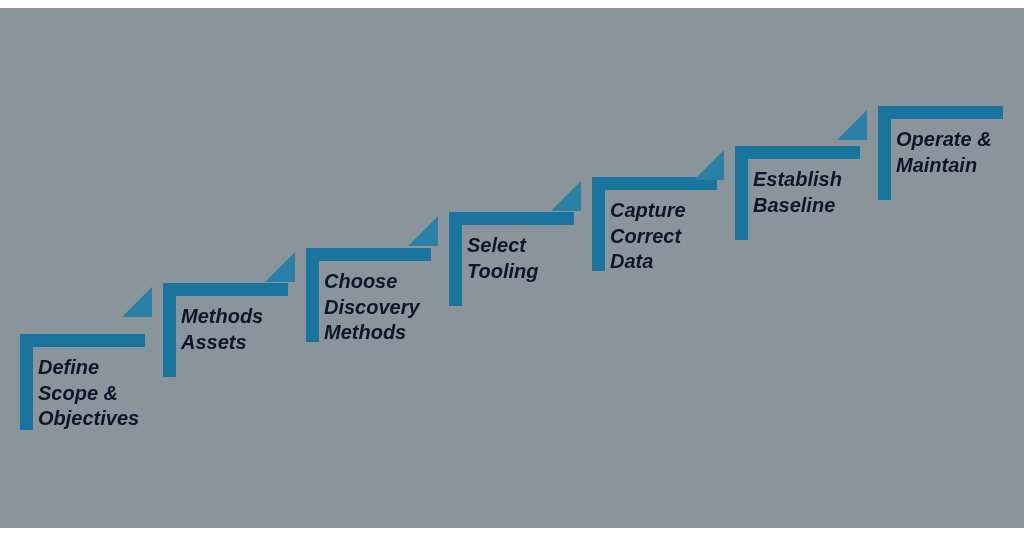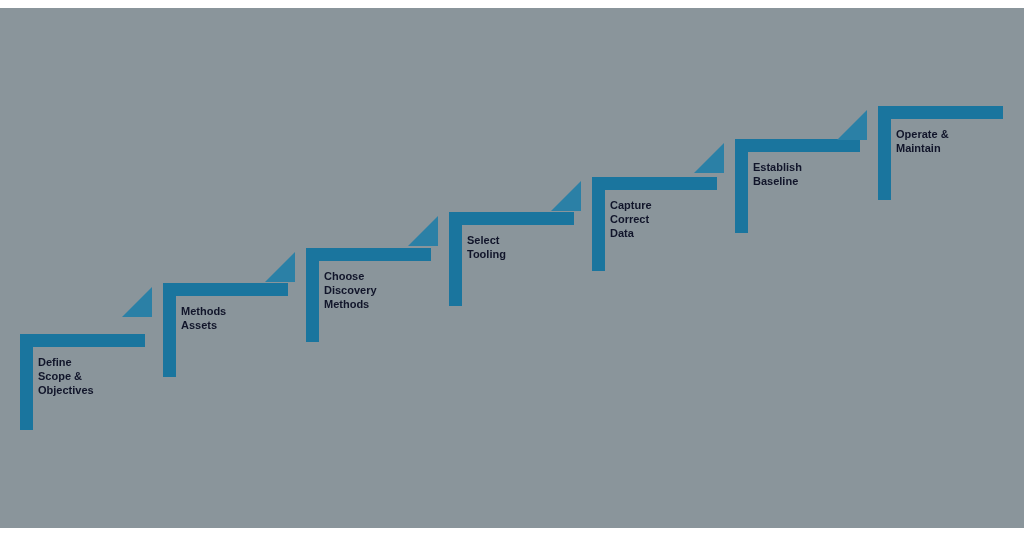--- a/index.html
+++ b/index.html
@@ -28,31 +28,32 @@
     position:absolute;left:0;top:0;width:125px;height:13px;
     background:var(--teal);
   }
   .tri{
     position:absolute;left:-41px;top:4px;width:30px;height:30px;
     background:var(--teal-light);
     clip-path:polygon(0 100%, 100% 100%, 100% 0);
   }
   .label{
     position:absolute;left:18px;top:21px;
-    font-weight:700;font-size:11px;line-height:1.28;
+    font-weight:700;font-size:20px;line-height:1.28;
     color:var(--ink);
     white-space:pre-line;
+    font-style:italic;
   }
   .s1{left:20px;  top:334px;}
   .s1 .riser{height:96px;}
   .s2{left:163px; top:283px;}
   .s3{left:306px; top:248px;padding-left:8px;}
   .s4{left:449px; top:212px;}
   .s5{left:592px; top:177px;}
-  .s6{left:735px; top:139px;}
+  .s6{left:735px; top:146px;}
   .s7{left:878px; top:106px;}
 </style>
 </head>
 <body>
 
 <div class="page">
   <div class="bg"></div>
 
   <div class="step s1">
     <div class="riser"></div>

